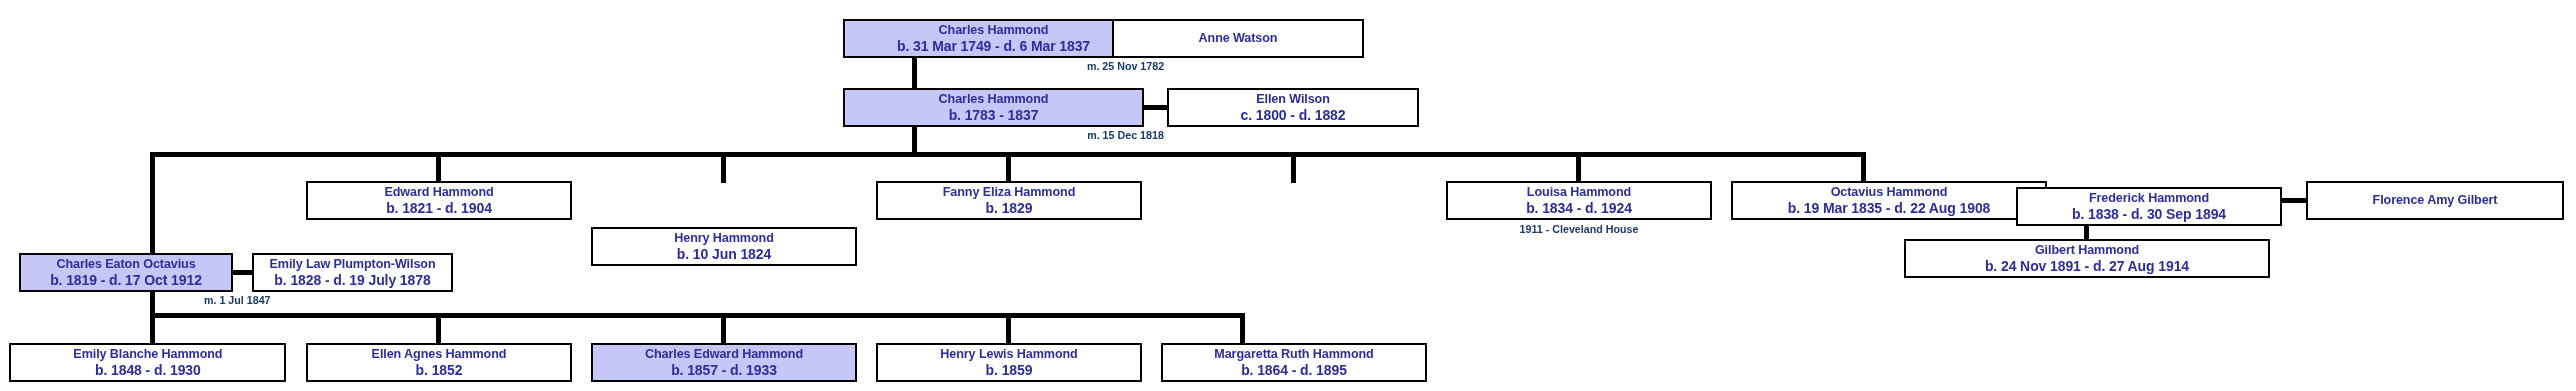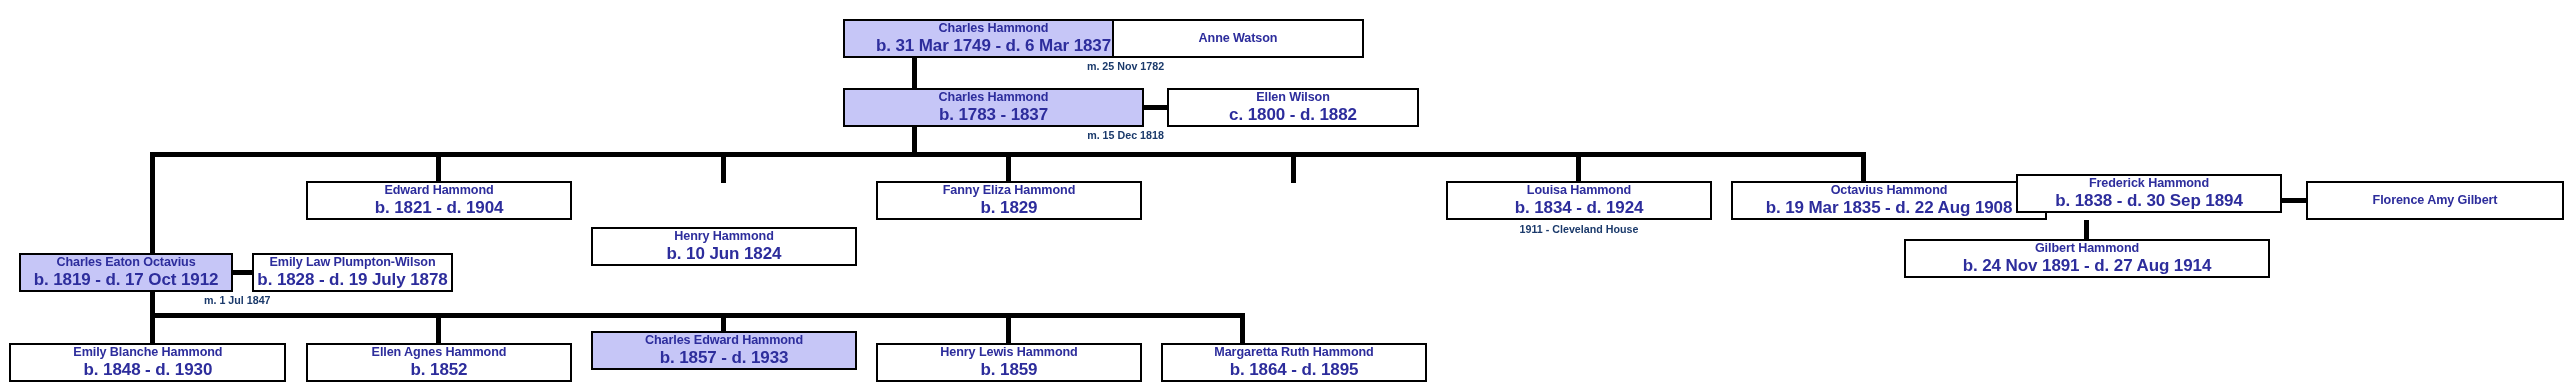--- a/index.html
+++ b/index.html
@@ -27,21 +27,21 @@
   .box .nm{
     color:#2d2d9c;
     font-weight:bold;
     font-size:12.6px;
     white-space:nowrap;
     letter-spacing:-0.1px;
   }
   .box .dt{
     color:#2d2d9c;
     font-weight:bold;
-    font-size:17px;
+    font-size:14px;
     white-space:nowrap;
     letter-spacing:-0.1px;
   }
   .box.one-line{justify-content:center;}
 
   
   .note{
     position:absolute;
     color:#1b3a6b;
     font-weight:bold;
@@ -119,21 +119,21 @@
     <span class="dt">b. 1834 - d. 1924</span>
   </div>
 
   <div class="note ctr" style="left:1446px;top:223px;width:266px;">1911 - Cleveland House</div>
 
   <div class="box" style="left:1731px;top:181px;width:316px;height:39px;">
     <span class="nm">Octavius Hammond</span>
     <span class="dt">b. 19 Mar 1835 - d. 22 Aug 1908</span>
   </div>
 
-  <div class="box" style="left:2016px;top:174px;width:266px;height:39px;">
+  <div class="box" style="left:2016px;top:187px;width:266px;height:39px;">
     <span class="nm">Frederick Hammond</span>
     <span class="dt">b. 1838 - d. 30 Sep 1894</span>
   </div>
 
   <div class="line" style="left:2282px;top:198px;width:24px;height:5px;"></div>
 
   <div class="box one-line" style="left:2306px;top:181px;width:258px;height:39px;">
     <span class="nm">Florence Amy Gilbert</span>
   </div>
 
@@ -171,21 +171,21 @@
   <div class="box" style="left:9.4px;top:343px;width:277px;height:39px;">
     <span class="nm">Emily Blanche Hammond</span>
     <span class="dt">b. 1848 - d. 1930</span>
   </div>
 
   <div class="box" style="left:306px;top:343px;width:266px;height:39px;">
     <span class="nm">Ellen Agnes Hammond</span>
     <span class="dt">b. 1852</span>
   </div>
 
-  <div class="box hl" style="left:591px;top:331px;width:266px;height:39px;">
+  <div class="box hl" style="left:591px;top:343px;width:266px;height:39px;">
     <span class="nm">Charles Edward Hammond</span>
     <span class="dt">b. 1857 - d. 1933</span>
   </div>
 
   <div class="box" style="left:876px;top:343px;width:266px;height:39px;">
     <span class="nm">Henry Lewis Hammond</span>
     <span class="dt">b. 1859</span>
   </div>
 
   <div class="box" style="left:1161px;top:343px;width:266px;height:39px;">

